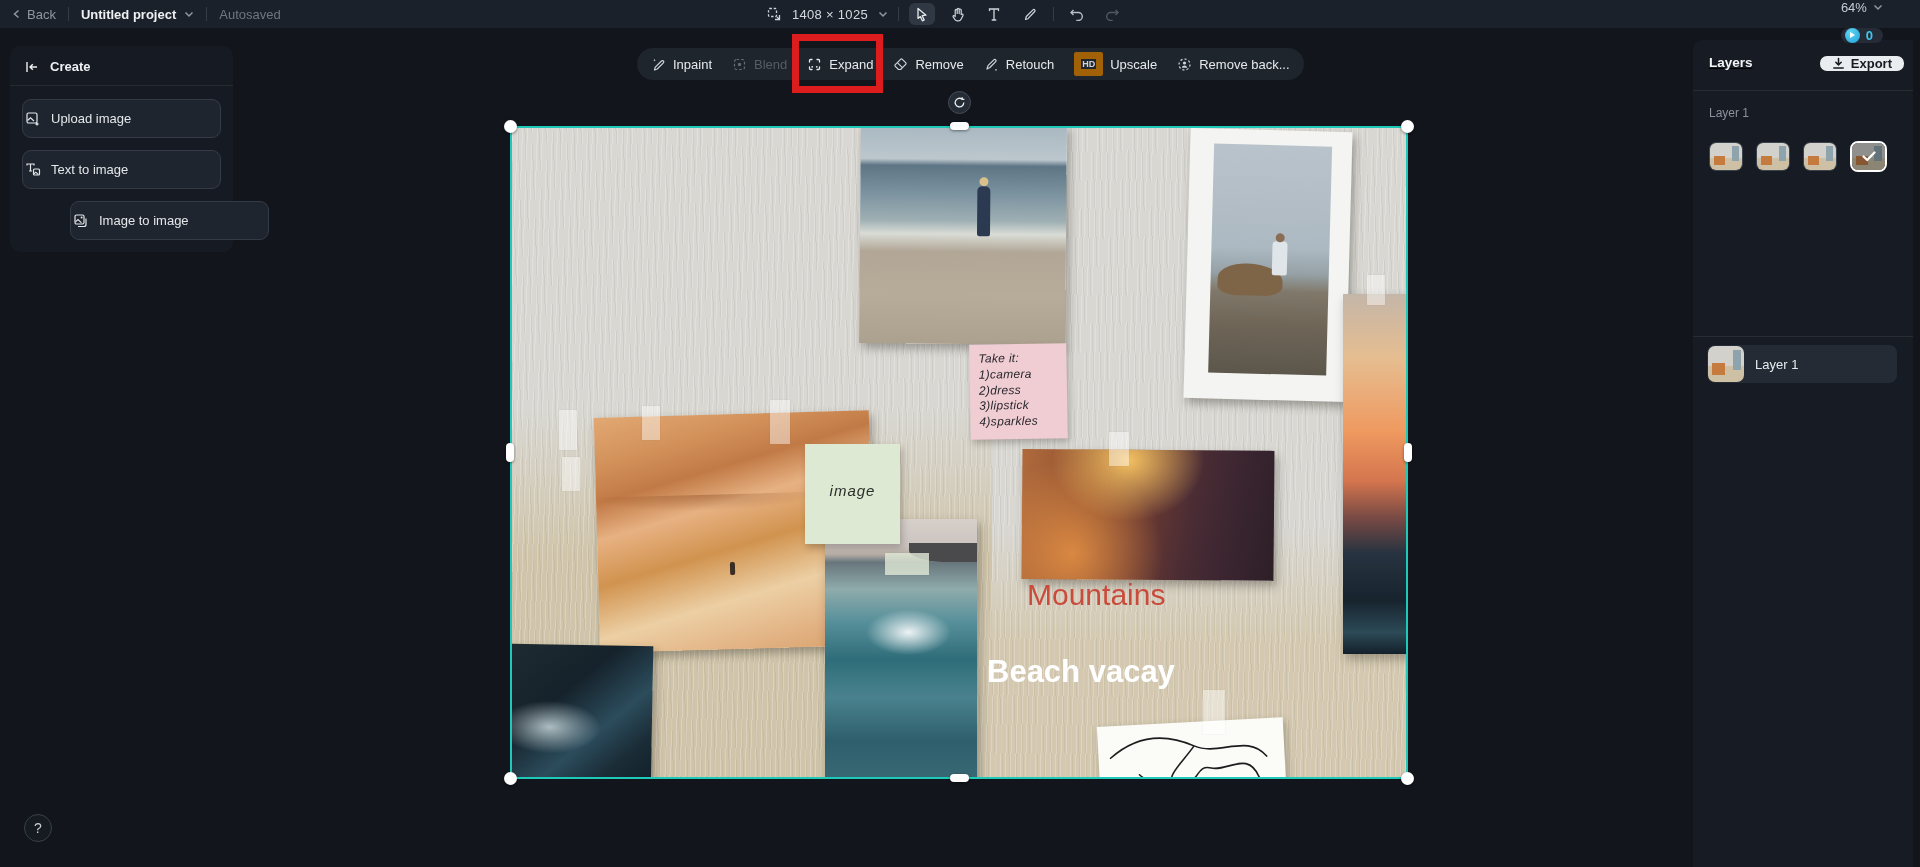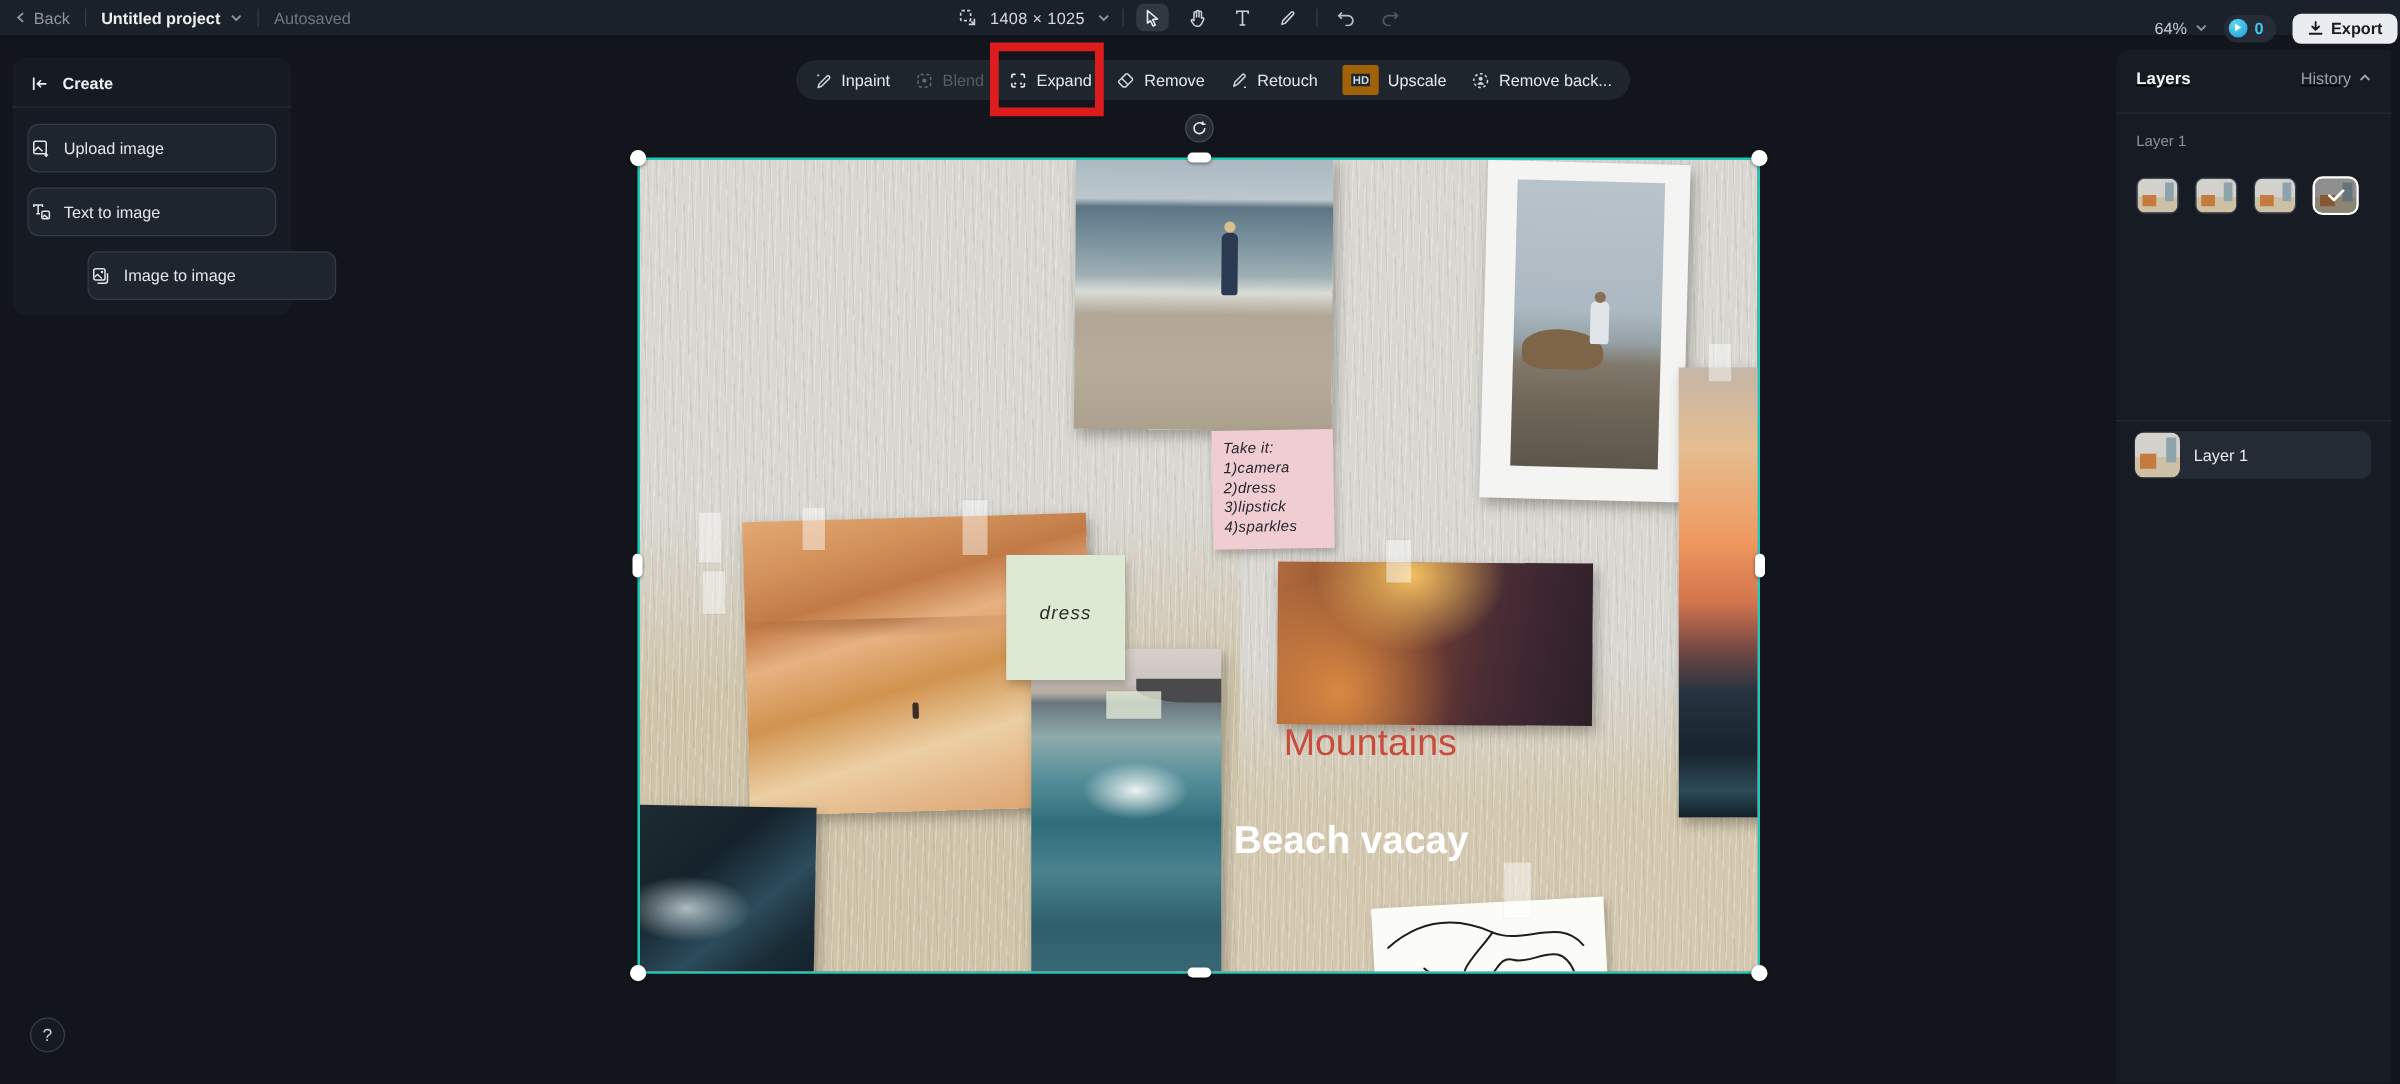--- a/index.html
+++ b/index.html
@@ -12,21 +12,21 @@
   .tb-left { position:absolute; left:12px; top:0; height:28px; display:flex; align-items:center; gap:12px; }
   .tb-back { display:flex; align-items:center; gap:5px; color:#8f97a0; font-size:13px; cursor:pointer; }
   .tb-title { display:flex; align-items:center; gap:8px; color:#eef0f2; font-size:13px; font-weight:bold; }
   .tb-autosaved { color:#6e7680; font-size:13px; }
   .vdiv { width:1px; height:14px; background:rgba(255,255,255,0.12); }
   .tb-center { position:absolute; left:766px; top:0; height:28px; display:flex; align-items:center; gap:10px; }
   .tb-dims { color:#d5d9de; font-size:13px; letter-spacing:.3px; }
   .toolbtn { width:26px; height:22px; display:flex; align-items:center; justify-content:center; border-radius:6px; color:#cfd4da; }
   .toolbtn.selected { background:#303844; }
   .toolbtn.dim svg { opacity:.35; }
-  .tb-right { position:absolute; right:2px; top:0; height:45px; display:flex; align-items:center; gap:13px; }
+  .tb-right { position:absolute; right:16px; top:0; height:45px; display:flex; align-items:center; gap:13px;flex-direction:column; }
   .tb-zoom { display:flex; align-items:center; gap:6px; color:#c6ccd2; font-size:13px; }
   .tb-credits { display:flex; align-items:center; gap:6px; background:#252c37; border-radius:12px; height:22px; padding:0 10px 0 4px; }
   .coin { width:15px; height:15px; border-radius:50%; background:radial-gradient(circle at 35% 30%, #5fd6f2, #1e9fd8); position:relative; }
   .coin::before { content:""; position:absolute; left:5px; top:4px; border-left:5px solid #fff; border-top:3.5px solid transparent; border-bottom:3.5px solid transparent; }
   .tb-credits span { color:#3ec7ee; font-size:13px; font-weight:bold; }
   .tb-export { display:flex; align-items:center; gap:6px; background:#e9edf0; color:#171b21; border:none; border-radius:7px; height:24px; padding:0 12px; font-size:13px; font-weight:bold; font-family:inherit; cursor:pointer; }
 
   
   .action-toolbar { position:absolute; left:637px; top:48px; height:32px; background:#1f252d; border-radius:16px; display:flex; align-items:center; padding:0 14px; gap:20px; z-index:20; }
   .at-item { display:flex; align-items:center; gap:7px; color:#e6e9ec; font-size:13px; white-space:nowrap; cursor:pointer; }
@@ -337,21 +337,21 @@
 
       <div class="note note-pink">
         <div>Take it:</div>
         <div>1)camera</div>
         <div>2)dress</div>
         <div>3)lipstick</div>
         <div>4)sparkles</div>
       </div>
 
       <div class="note note-green">
-        <span>dress</span>
+        <span>image</span>
       </div>
 
       <span class="txt-mountains">Mountains</span>
       <span class="txt-beachvacay">Beach vacay</span>
 
       <div class="tape" style="left:258px; top:272px; width:20px; height:44px;"></div>
       <div class="tape" style="left:597px; top:304px; width:20px; height:34px;"></div>
       <div class="tape" style="left:691px; top:562px; width:22px; height:44px;"></div>
       <div class="tape" style="left:855px; top:147px; width:18px; height:30px;"></div>
       <div class="tape" style="left:47px; top:282px; width:18px; height:40px;"></div>

